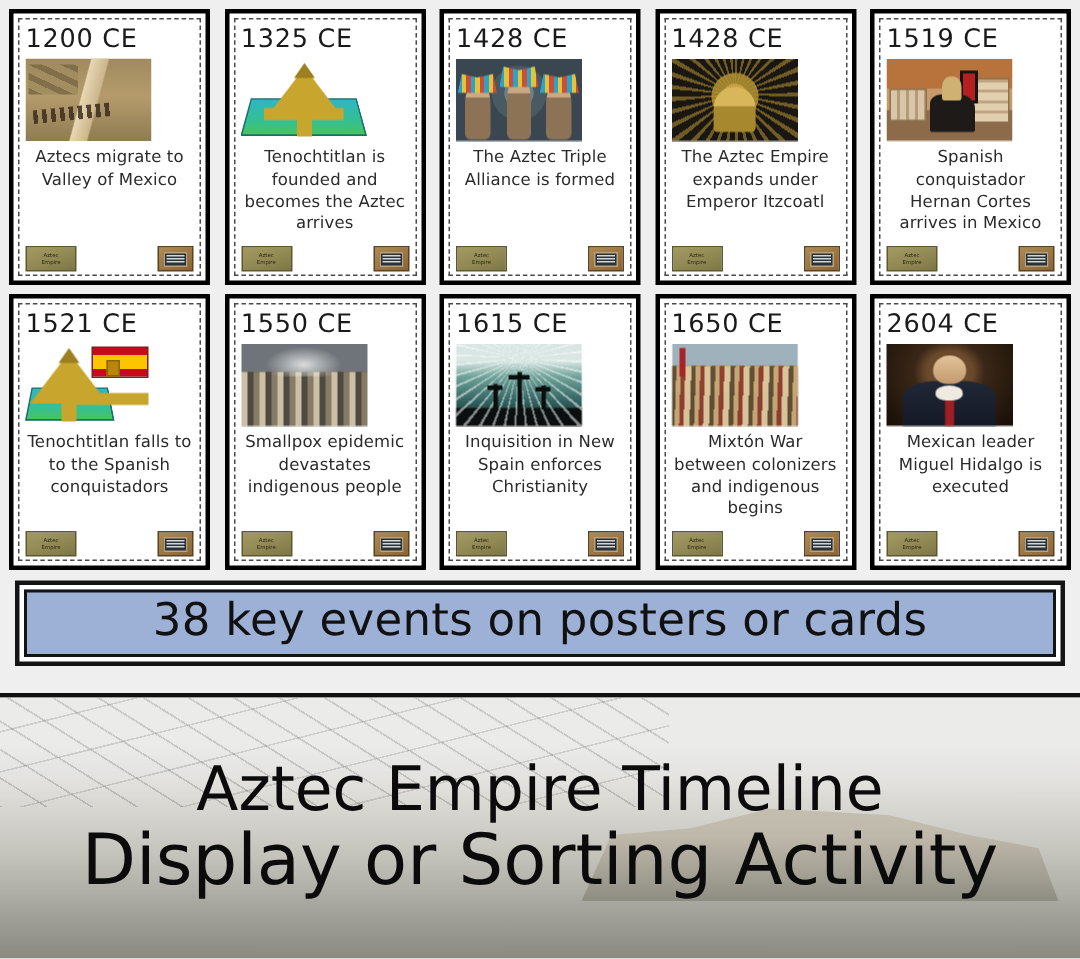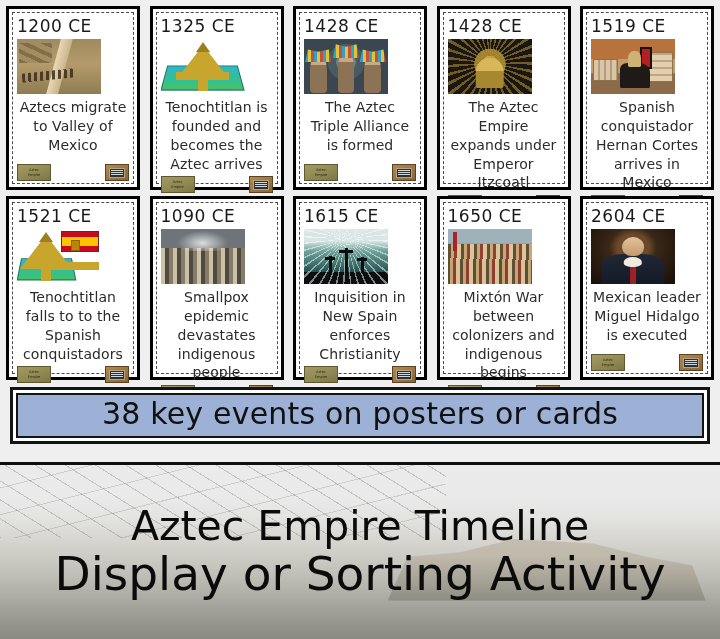--- a/index.html
+++ b/index.html
@@ -68,21 +68,21 @@
     width: 84px;
     height: 55px;
     margin-bottom: 4px;
     border: 0;
     position: relative;
     overflow: hidden;
     flex: 0 0 auto;
   }
 
   .card-desc {
-    font-size: 14px;
+    font-size: 11px;
     line-height: 1.35;
     text-align: center;
     color: #2b2b2b;
     flex: 1 1 auto;
     padding: 0 1px;
     letter-spacing: 0.1px;
   }
 
   .card-footer {
     width: 100%;
@@ -556,21 +556,21 @@
                   <i></i>
                   <i></i>
                 </div>
             </div>
           </div>
         </div>
       </div>
 
       <div class="card">
         <div class="card-inner">
-          <div class="card-year">1090 CE</div>
+          <div class="card-year">1550 CE</div>
           <div class="card-thumb">
             <div class="art art-crowd"></div>
           </div>
           <div class="card-desc">Smallpox epidemic devastates indigenous people</div>
           <div class="card-footer">
             <div class="badge-topic">
               <span>Aztec</span>
               <span>Empire</span>
             </div>
             <div class="badge-logo">

